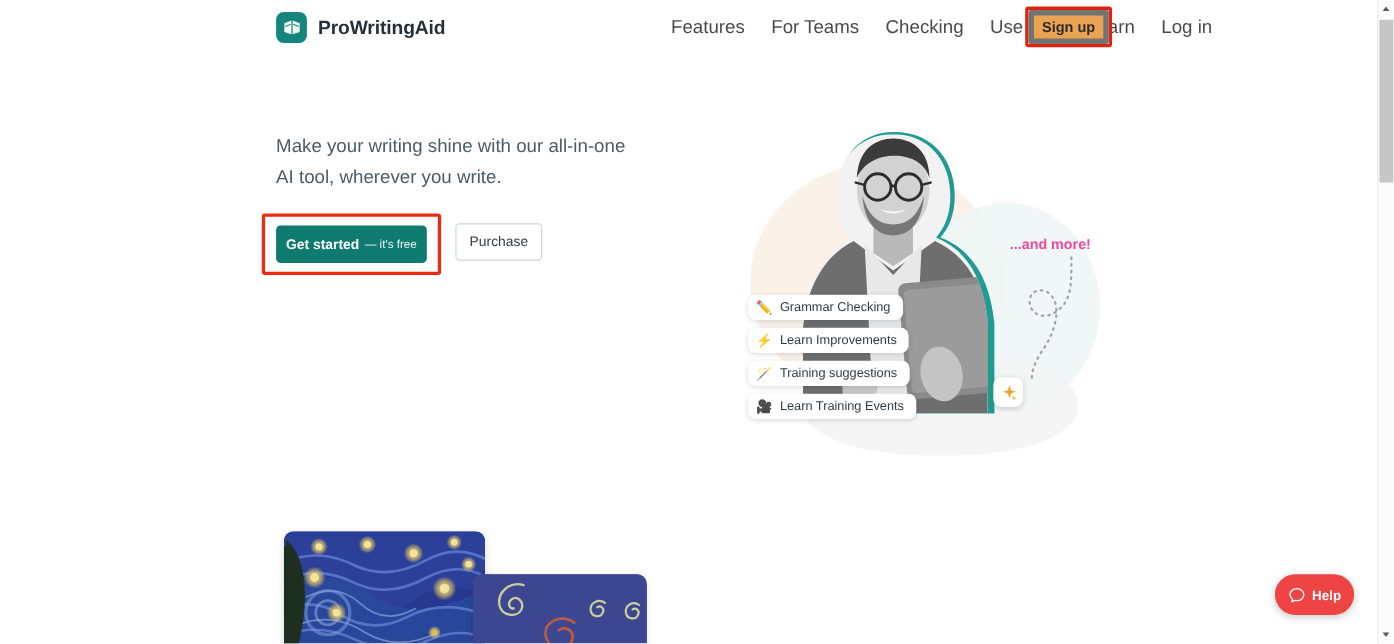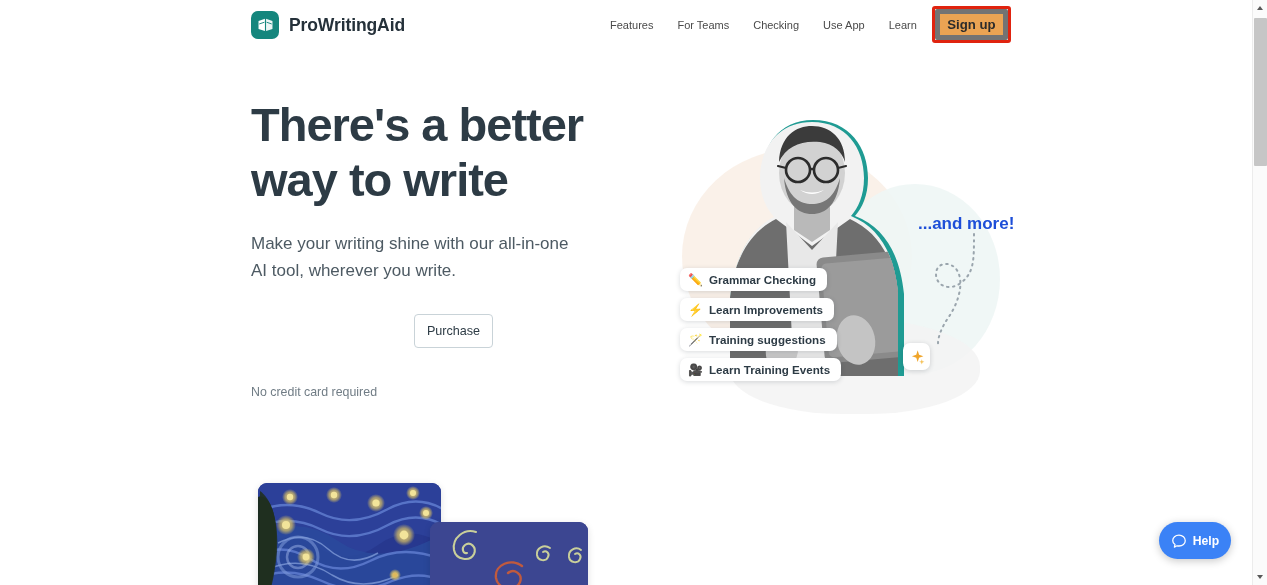--- a/index.html
+++ b/index.html
@@ -64,21 +64,21 @@
 
   .nav {
     position:absolute;
     left:598px; top:0;
     height:49px;
     display:flex;
     align-items:center;
     gap:0px;
   }
   .nav-item {
-    font-size:11px;
+    font-size:17px;
     color:#4a4a4a;
     text-decoration:none;
     padding:6px 12px;
     white-space:nowrap;
     cursor:pointer;
   }
 
   .signup-wrap {
     position:absolute;
     left:932px; top:6px;
@@ -254,21 +254,21 @@
   }
   .chip-ico {
     font-size:12px;
     line-height:1;
     width:14px;
     text-align:center;
     flex:none;
   }
   .chip-label {
     font-size:11.6px;
-    font-weight:700;
+    font-weight:400;
     color:#2d3b45;
     white-space:nowrap;
   }
 
   .sparkle-badge {
     position:absolute;
     left:263px; top:239px;
     width:27px; height:27px;
     background:#fff;
     border-radius:7px;
@@ -276,23 +276,23 @@
     display:flex;
     align-items:center;
     justify-content:center;
     font-size:14px;
     color:#f0a52a;
   }
 
   .andmore {
     position:absolute;
     left:278px; top:110px;
-    font-size:17px;
+    font-size:13px;
     font-weight:700;
-    color:#1d4ed8;
+    color:#ec4899;
     white-space:nowrap;
   }
   .curly {
     position:absolute;
     left:288px; top:128px;
     width:60px; height:118px;
   }
   .curly svg { display:block; }
 
   
@@ -329,21 +329,21 @@
     font-weight:700;
     color:#2d3b45;
     white-space:nowrap;
   }
 
   
   .help-widget {
     position:absolute;
     left:1159px; top:522px;
     width:72px; height:37px;
-    background:#3b82f6;
+    background:#ef4444;
     border-radius:19px;
     display:flex;
     align-items:center;
     justify-content:center;
     gap:6px;
     box-shadow:0 2px 8px rgba(0,0,0,.22);
     cursor:pointer;
     border:none;
   }
   .help-ico { display:flex; align-items:center; }
@@ -419,32 +419,33 @@
       </nav>
 
       <div class="signup-wrap">
         <button class="signup-btn">Sign up</button>
       </div>
     </div>
 
     <div class="hero">
 
       <div class="hero-left">
-        <h1 class="hero-title">
-          <span>There's a better</span><br>
-          <span>way to write</span>
-        </h1>
 
         <p class="hero-sub">Make your writing shine with our all-in-one AI tool, wherever you write.</p>
 
         <div class="cta-row">
+          <div class="getstarted-wrap">
+            <button class="getstarted-btn">
+              <span class="gs-main">Get started</span>
+              <span class="gs-free">— it's free</span>
+            </button>
+          </div>
           <button class="purchase-btn">Purchase</button>
         </div>
 
-        <div class="nocard">No credit card required</div>
       </div>
 
       <div class="hero-art">
         <div class="blob-peach"></div>
         <div class="blob-mint"></div>
         <div class="blob-grey"></div>
 
         <div class="person-teal">
           <svg width="190" height="270" viewBox="0 0 190 270" aria-hidden="true">
             <path d="M95 6 C132 6 150 34 150 64 C150 82 144 94 137 102

